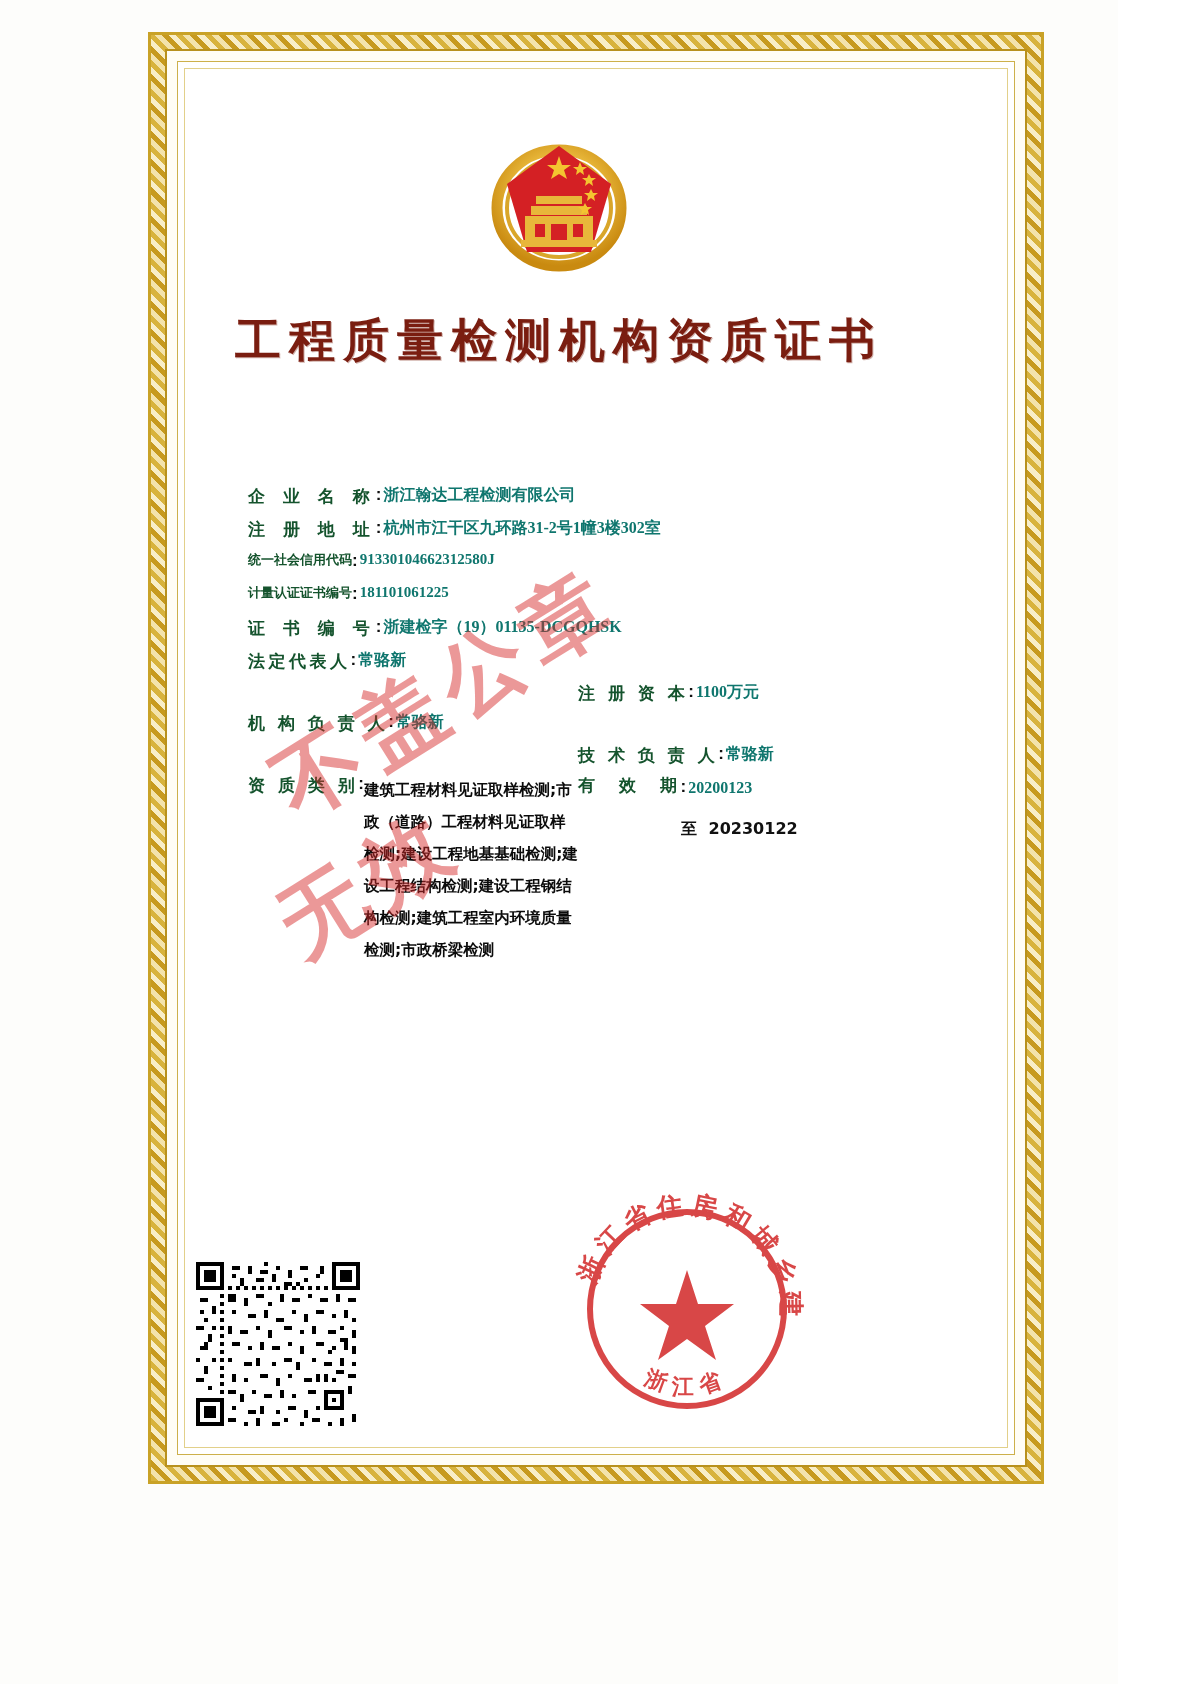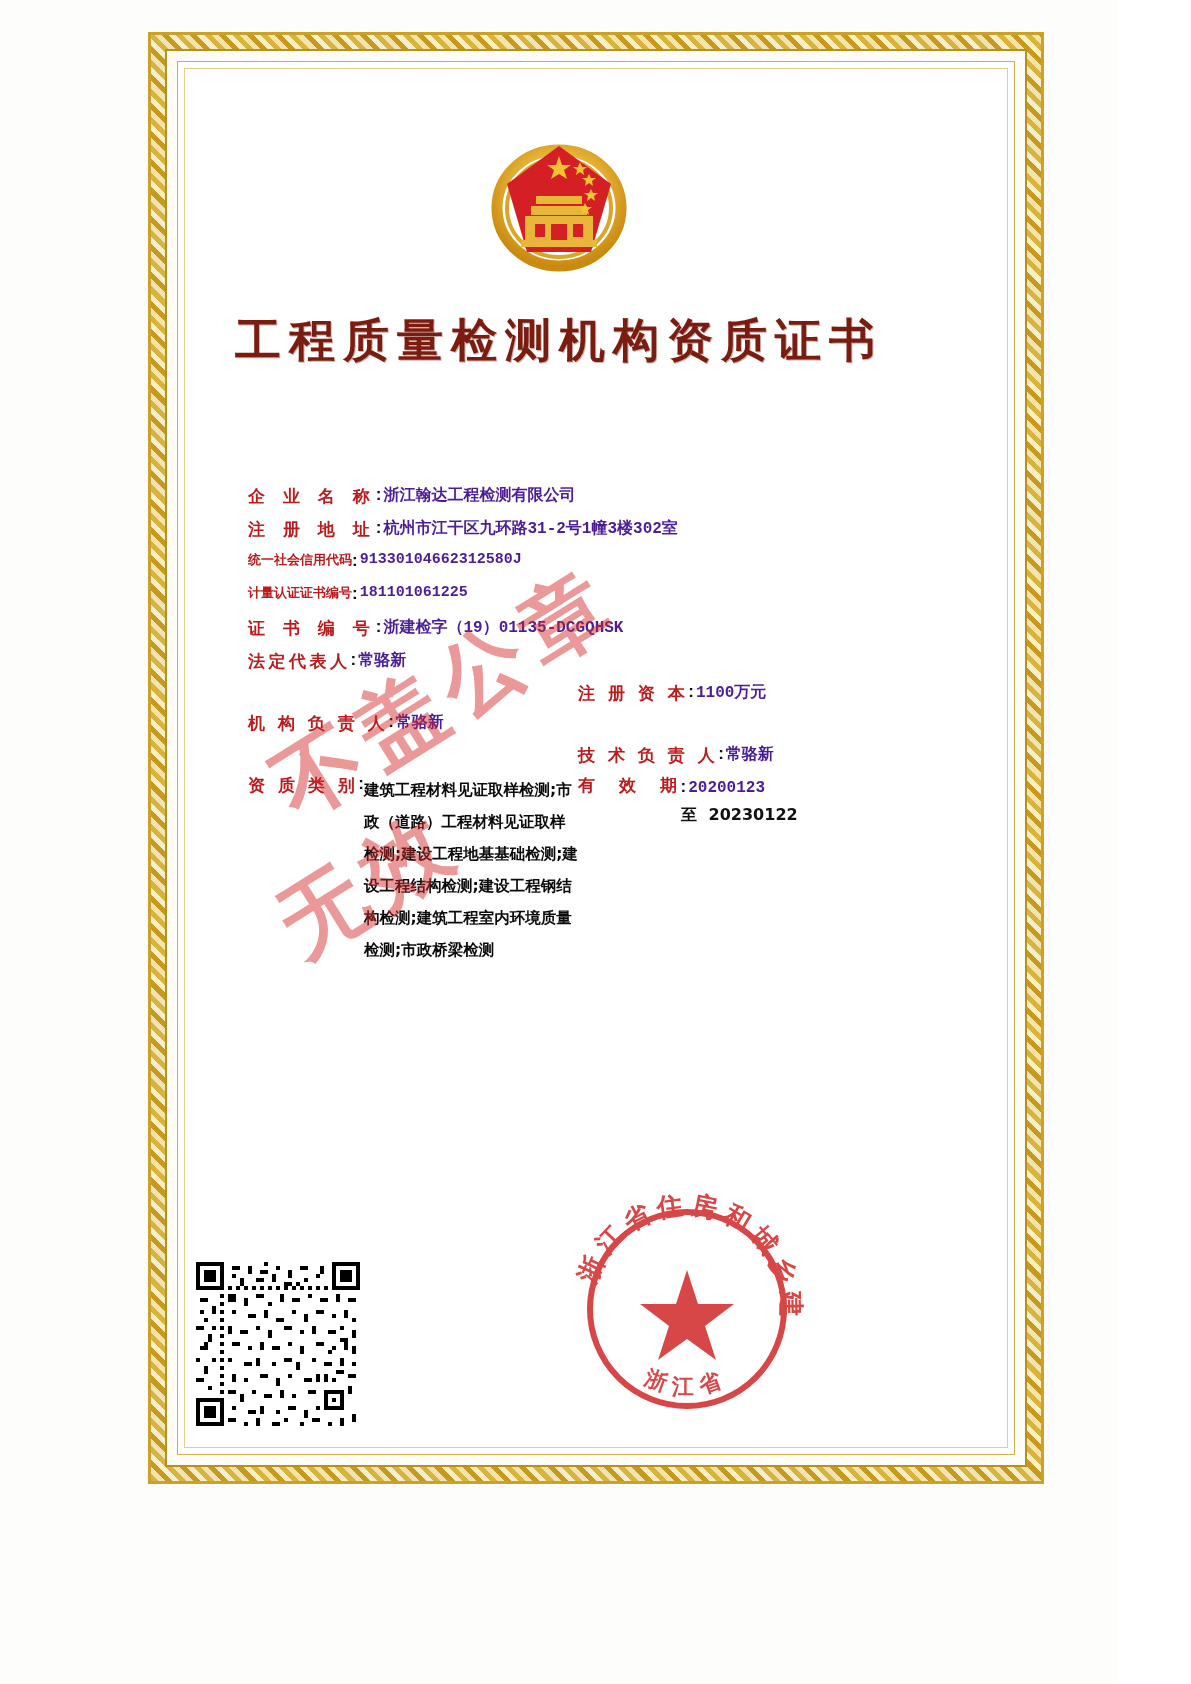--- a/index.html
+++ b/index.html
@@ -97,32 +97,32 @@
     color: #111;
   }
   .row {
     display: flex;
     align-items: flex-start;
     margin-bottom: 7px;
     min-height: 26px;
   }
   .lbl {
     font-size: 17px;
-    color: #b91c1c;
+    color: #14532d;
     white-space: nowrap;
     font-weight: 600;
     font-family: "DejaVu Sans", sans-serif;
   }
   .lbl.sp  { letter-spacing: 6px; }
   .lbl.sp2 { letter-spacing: 3.5px; }
   .lbl.small { font-size: 13px; letter-spacing: 0px; font-weight: 600; text-align: right; }
   .val {
     font-size: 16px;
-    color: #4c1d95;
-    font-family: Liberation Mono, monospace;
+    color: #0f766e;
+    font-family: Liberation Serif, serif;
     font-weight: 600;
     margin-left: 2px;
   }
   .val.small { font-size: 15px; }
   .colon { font-size: 17px; font-weight: 600; }
 
   .two-col { display: flex; width: 100%; }
   .col-l { width: 330px; display:flex; align-items:flex-start;}
   .col-r { display:flex; align-items:flex-start;margin-top:32px;}
 
@@ -134,21 +134,21 @@
     line-height: 32px;
     font-weight: 600;
     font-family: "DejaVu Sans", sans-serif;
     color: #0b0b0b;
     width: 225px;
   }
   .qual-right { padding-left: 0px; }
   .valid-line { display:flex; align-items:flex-end; }
   .valid-to {
     margin-left: 103px;
-    margin-top: 8px;
+    margin-top: 22px;
     font-size: 16px;
     font-weight: 600;
     font-family: "DejaVu Sans", sans-serif;
   }
 
   
   .qr {
     position: absolute;
     left: 196px;
     top: 1262px;

